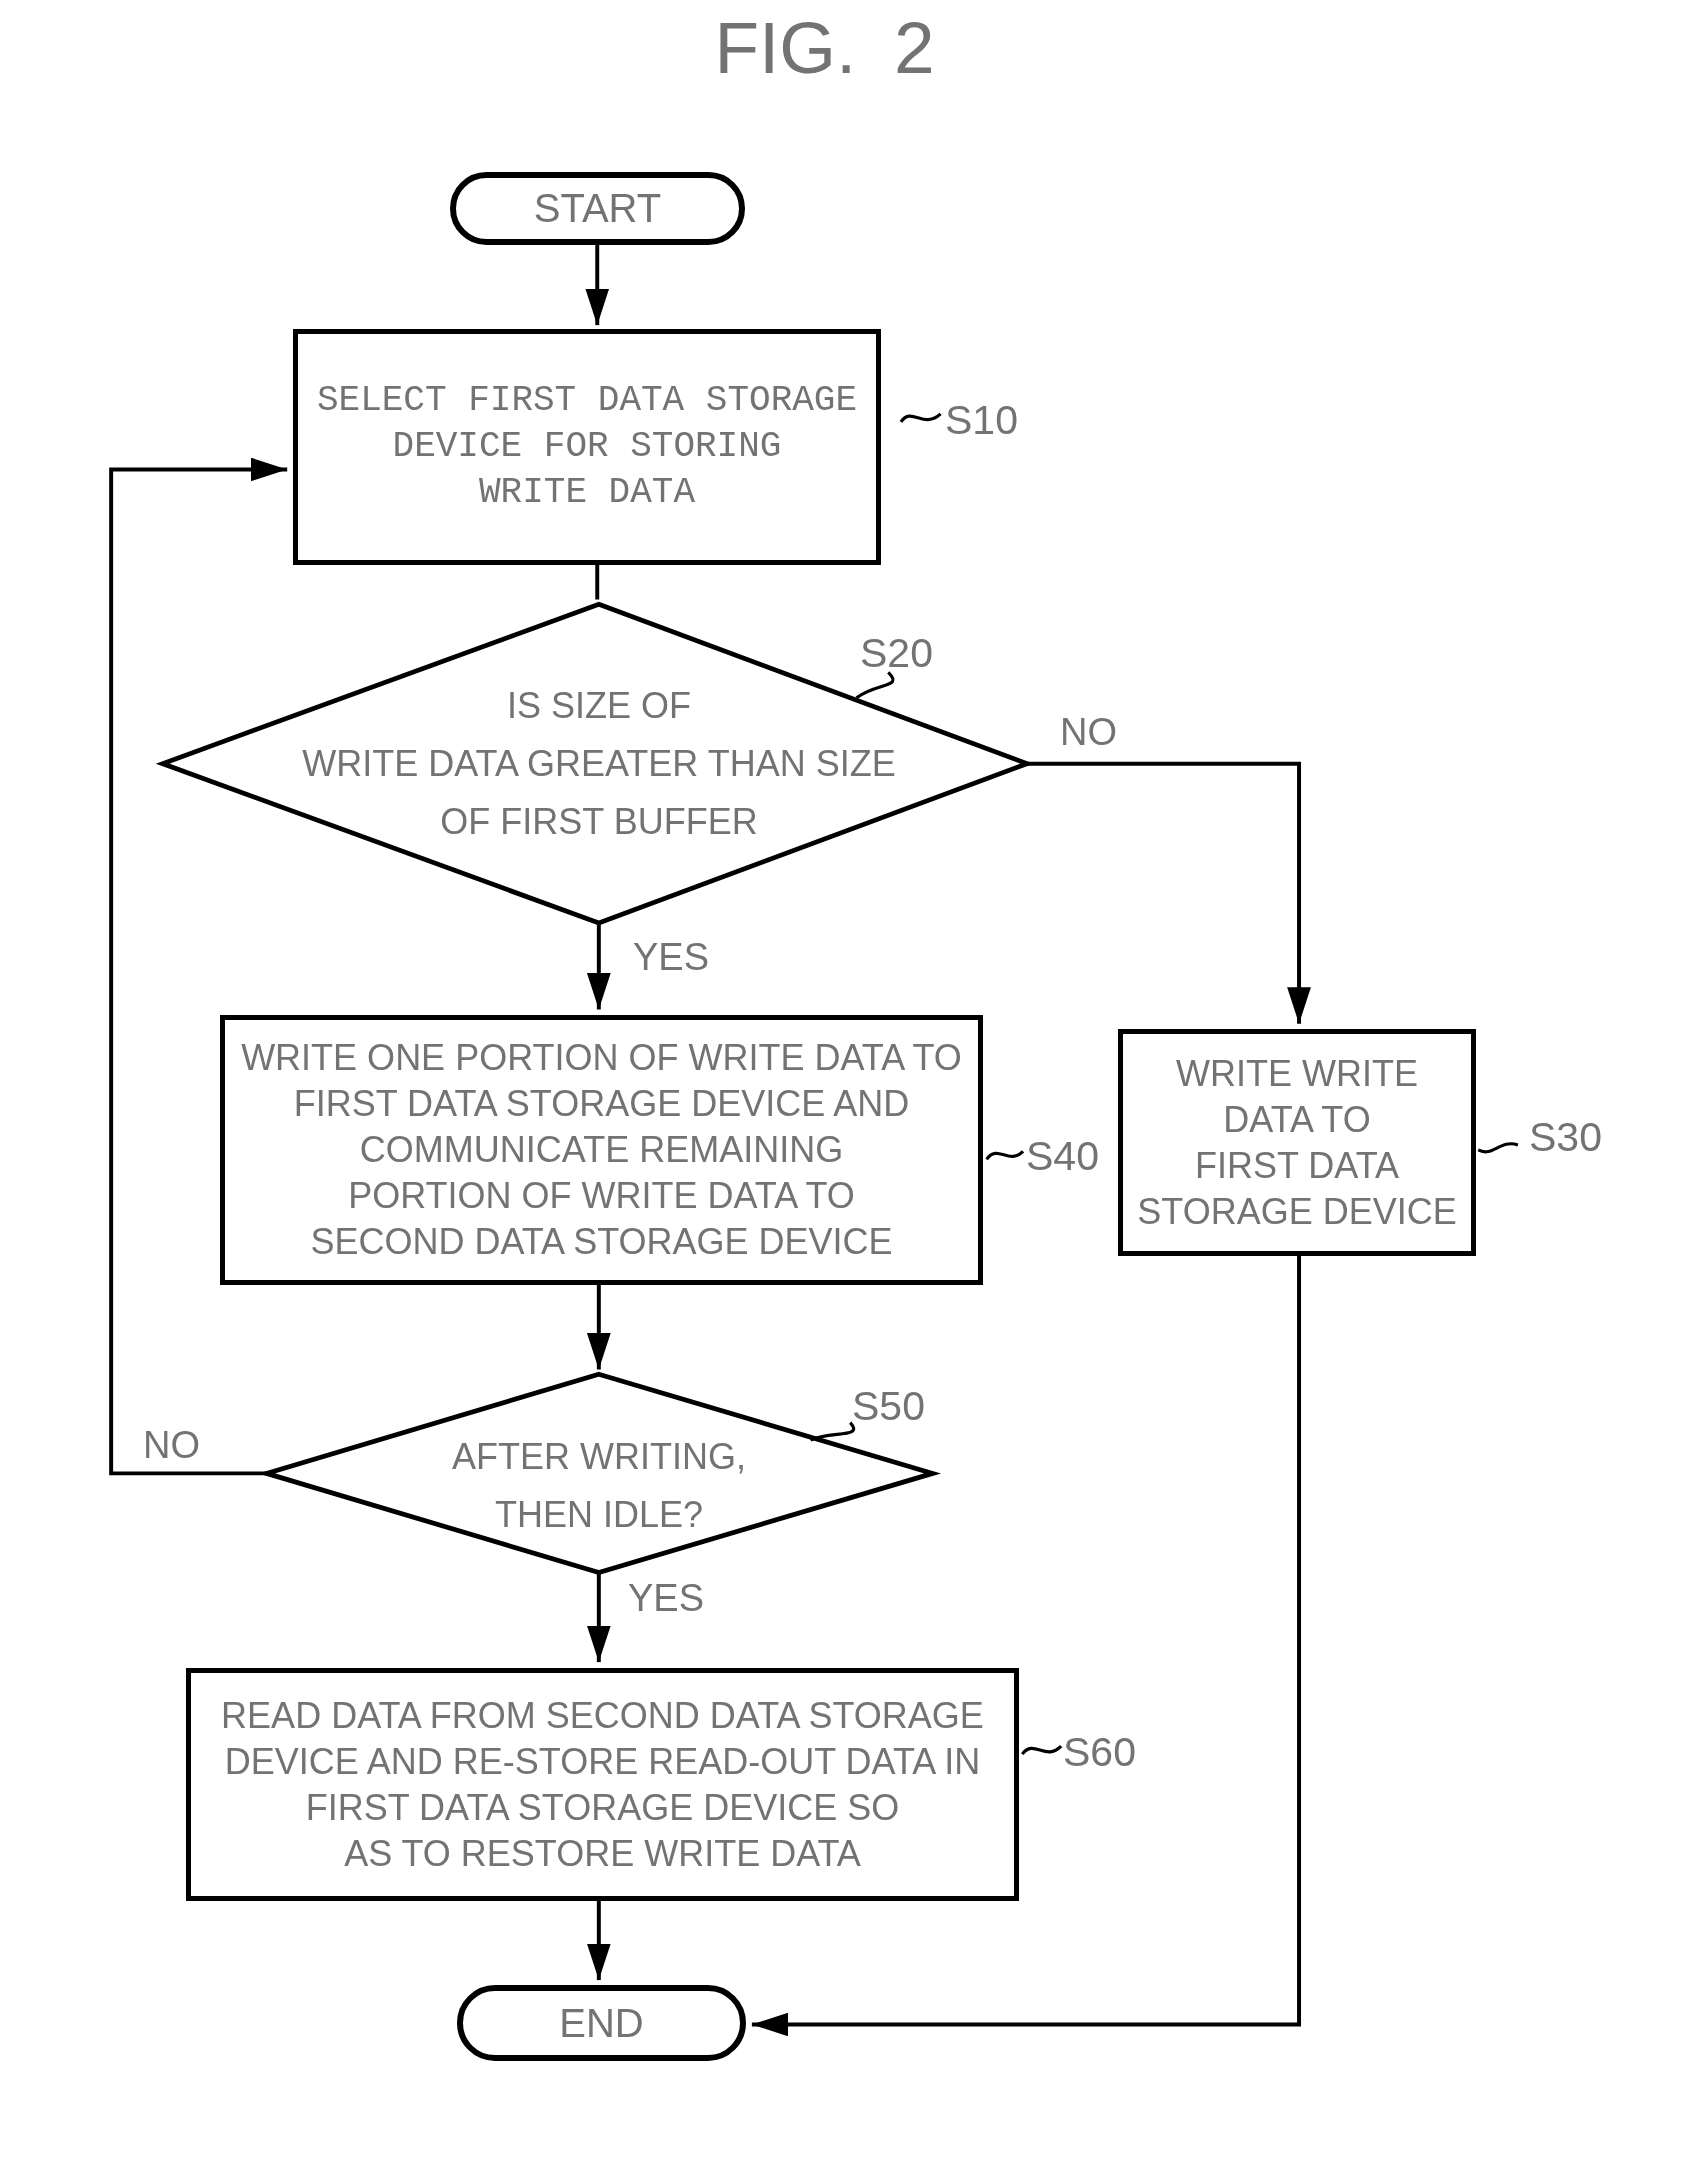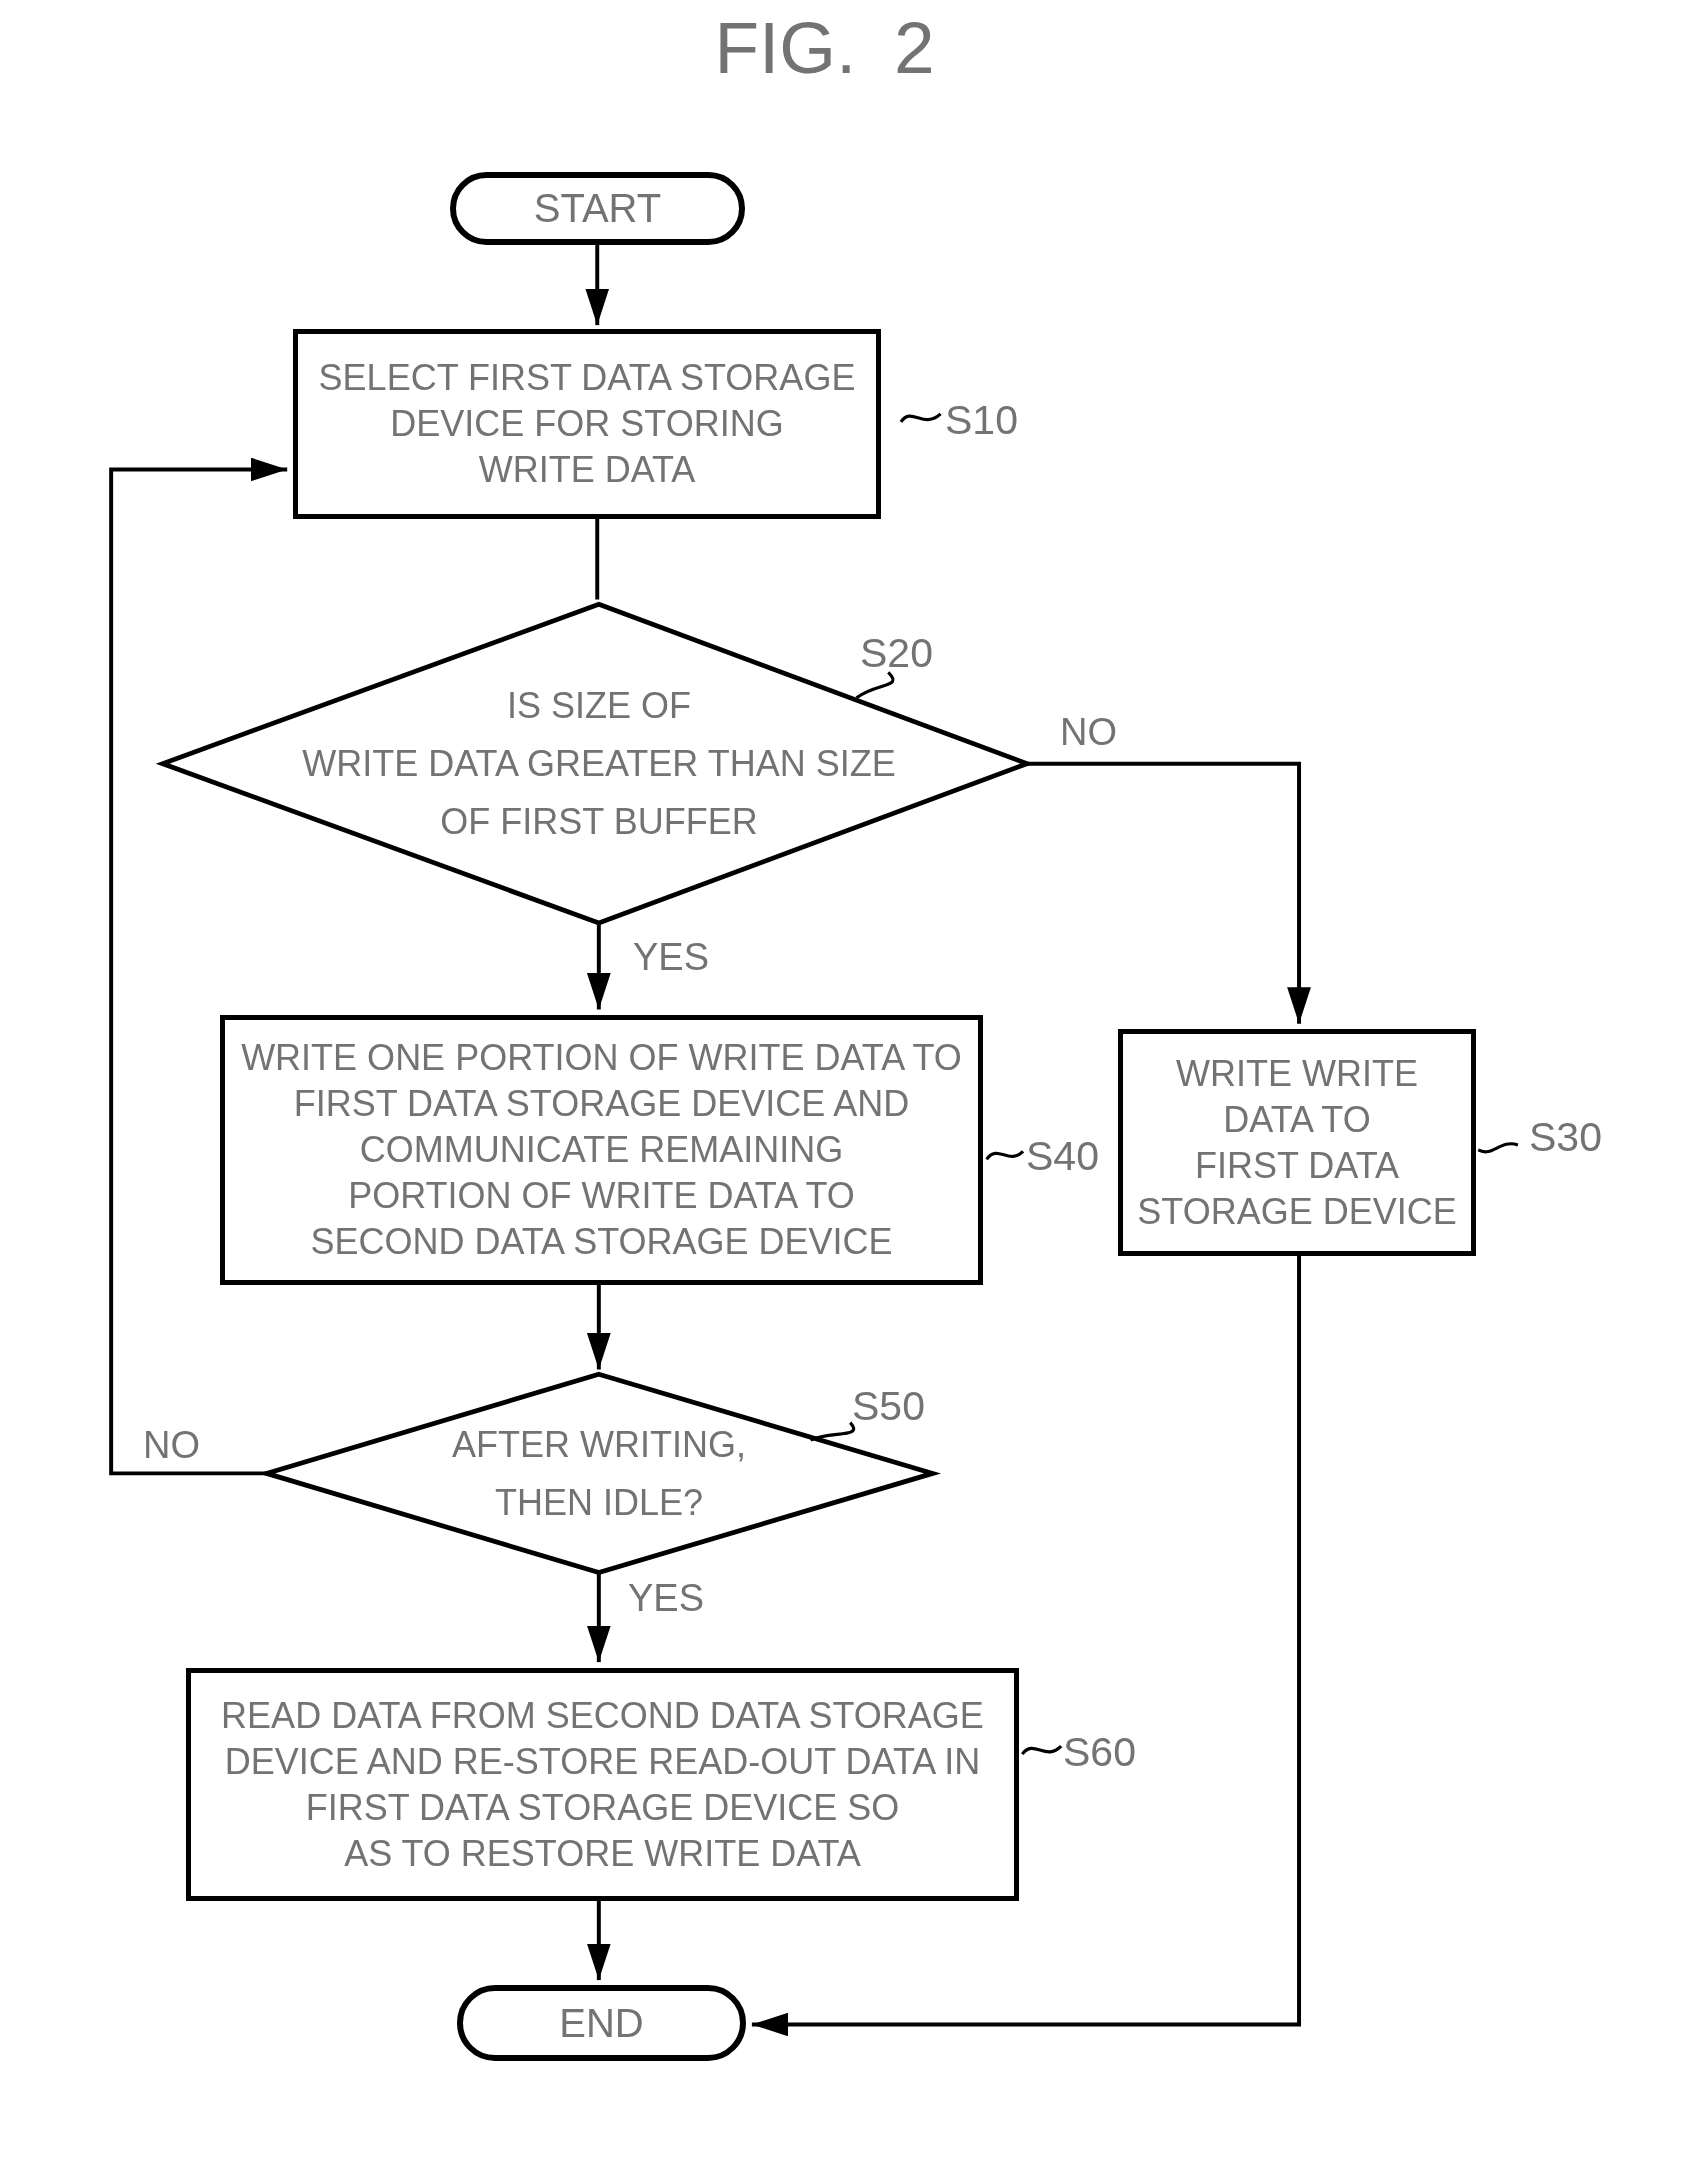--- a/index.html
+++ b/index.html
@@ -102,21 +102,21 @@
     <path d="M 1072 1794 C 1090 1814, 1048 1804, 1022 1816" fill="none" stroke="#000" stroke-width="4"></path>
     <path d="M 1289 2212 C 1304 2192, 1318 2222, 1338 2202" fill="none" stroke="#000" stroke-width="4"></path>
   </svg>
 
   <div class="figure-title">FIG. 2</div>
 
   <div class="terminal" style="left:450px; top:172px; width:295px; height:73px;">
     <span>START</span>
   </div>
 
-  <div class="process" style="left:293px; top:329px; width:588px; height:190px;">
+  <div class="process" style="left:293px; top:329px; width:588px; height:236px;font-family:Liberation Mono, monospace;">
     <div>SELECT FIRST DATA STORAGE</div>
     <div>DEVICE FOR STORING</div>
     <div>WRITE DATA</div>
   </div>
 
   <div class="decision-text" style="left:282px; top:658px; width:634px; height:211px;">
     <div>IS SIZE OF</div>
     <div>WRITE DATA GREATER THAN SIZE</div>
     <div>OF FIRST BUFFER</div>
   </div>
@@ -129,21 +129,21 @@
   </div>
 
   <div class="process" style="left:220px; top:1015px; width:763px; height:270px;">
     <div>WRITE ONE PORTION OF WRITE DATA TO</div>
     <div>FIRST DATA STORAGE DEVICE AND</div>
     <div>COMMUNICATE REMAINING</div>
     <div>PORTION OF WRITE DATA TO</div>
     <div>SECOND DATA STORAGE DEVICE</div>
   </div>
 
-  <div class="decision-text" style="left:361px; top:1408px; width:476px; height:132px;">
+  <div class="decision-text" style="left:361px; top:1408px; width:476px; height:132px;justify-content:flex-end;">
     <div>AFTER WRITING,</div>
     <div>THEN IDLE?</div>
   </div>
 
   <div class="process" style="left:186px; top:1668px; width:833px; height:233px;">
     <div>READ DATA FROM SECOND DATA STORAGE</div>
     <div>DEVICE AND RE-STORE READ-OUT DATA IN</div>
     <div>FIRST DATA STORAGE DEVICE SO</div>
     <div>AS TO RESTORE WRITE DATA</div>
   </div>

